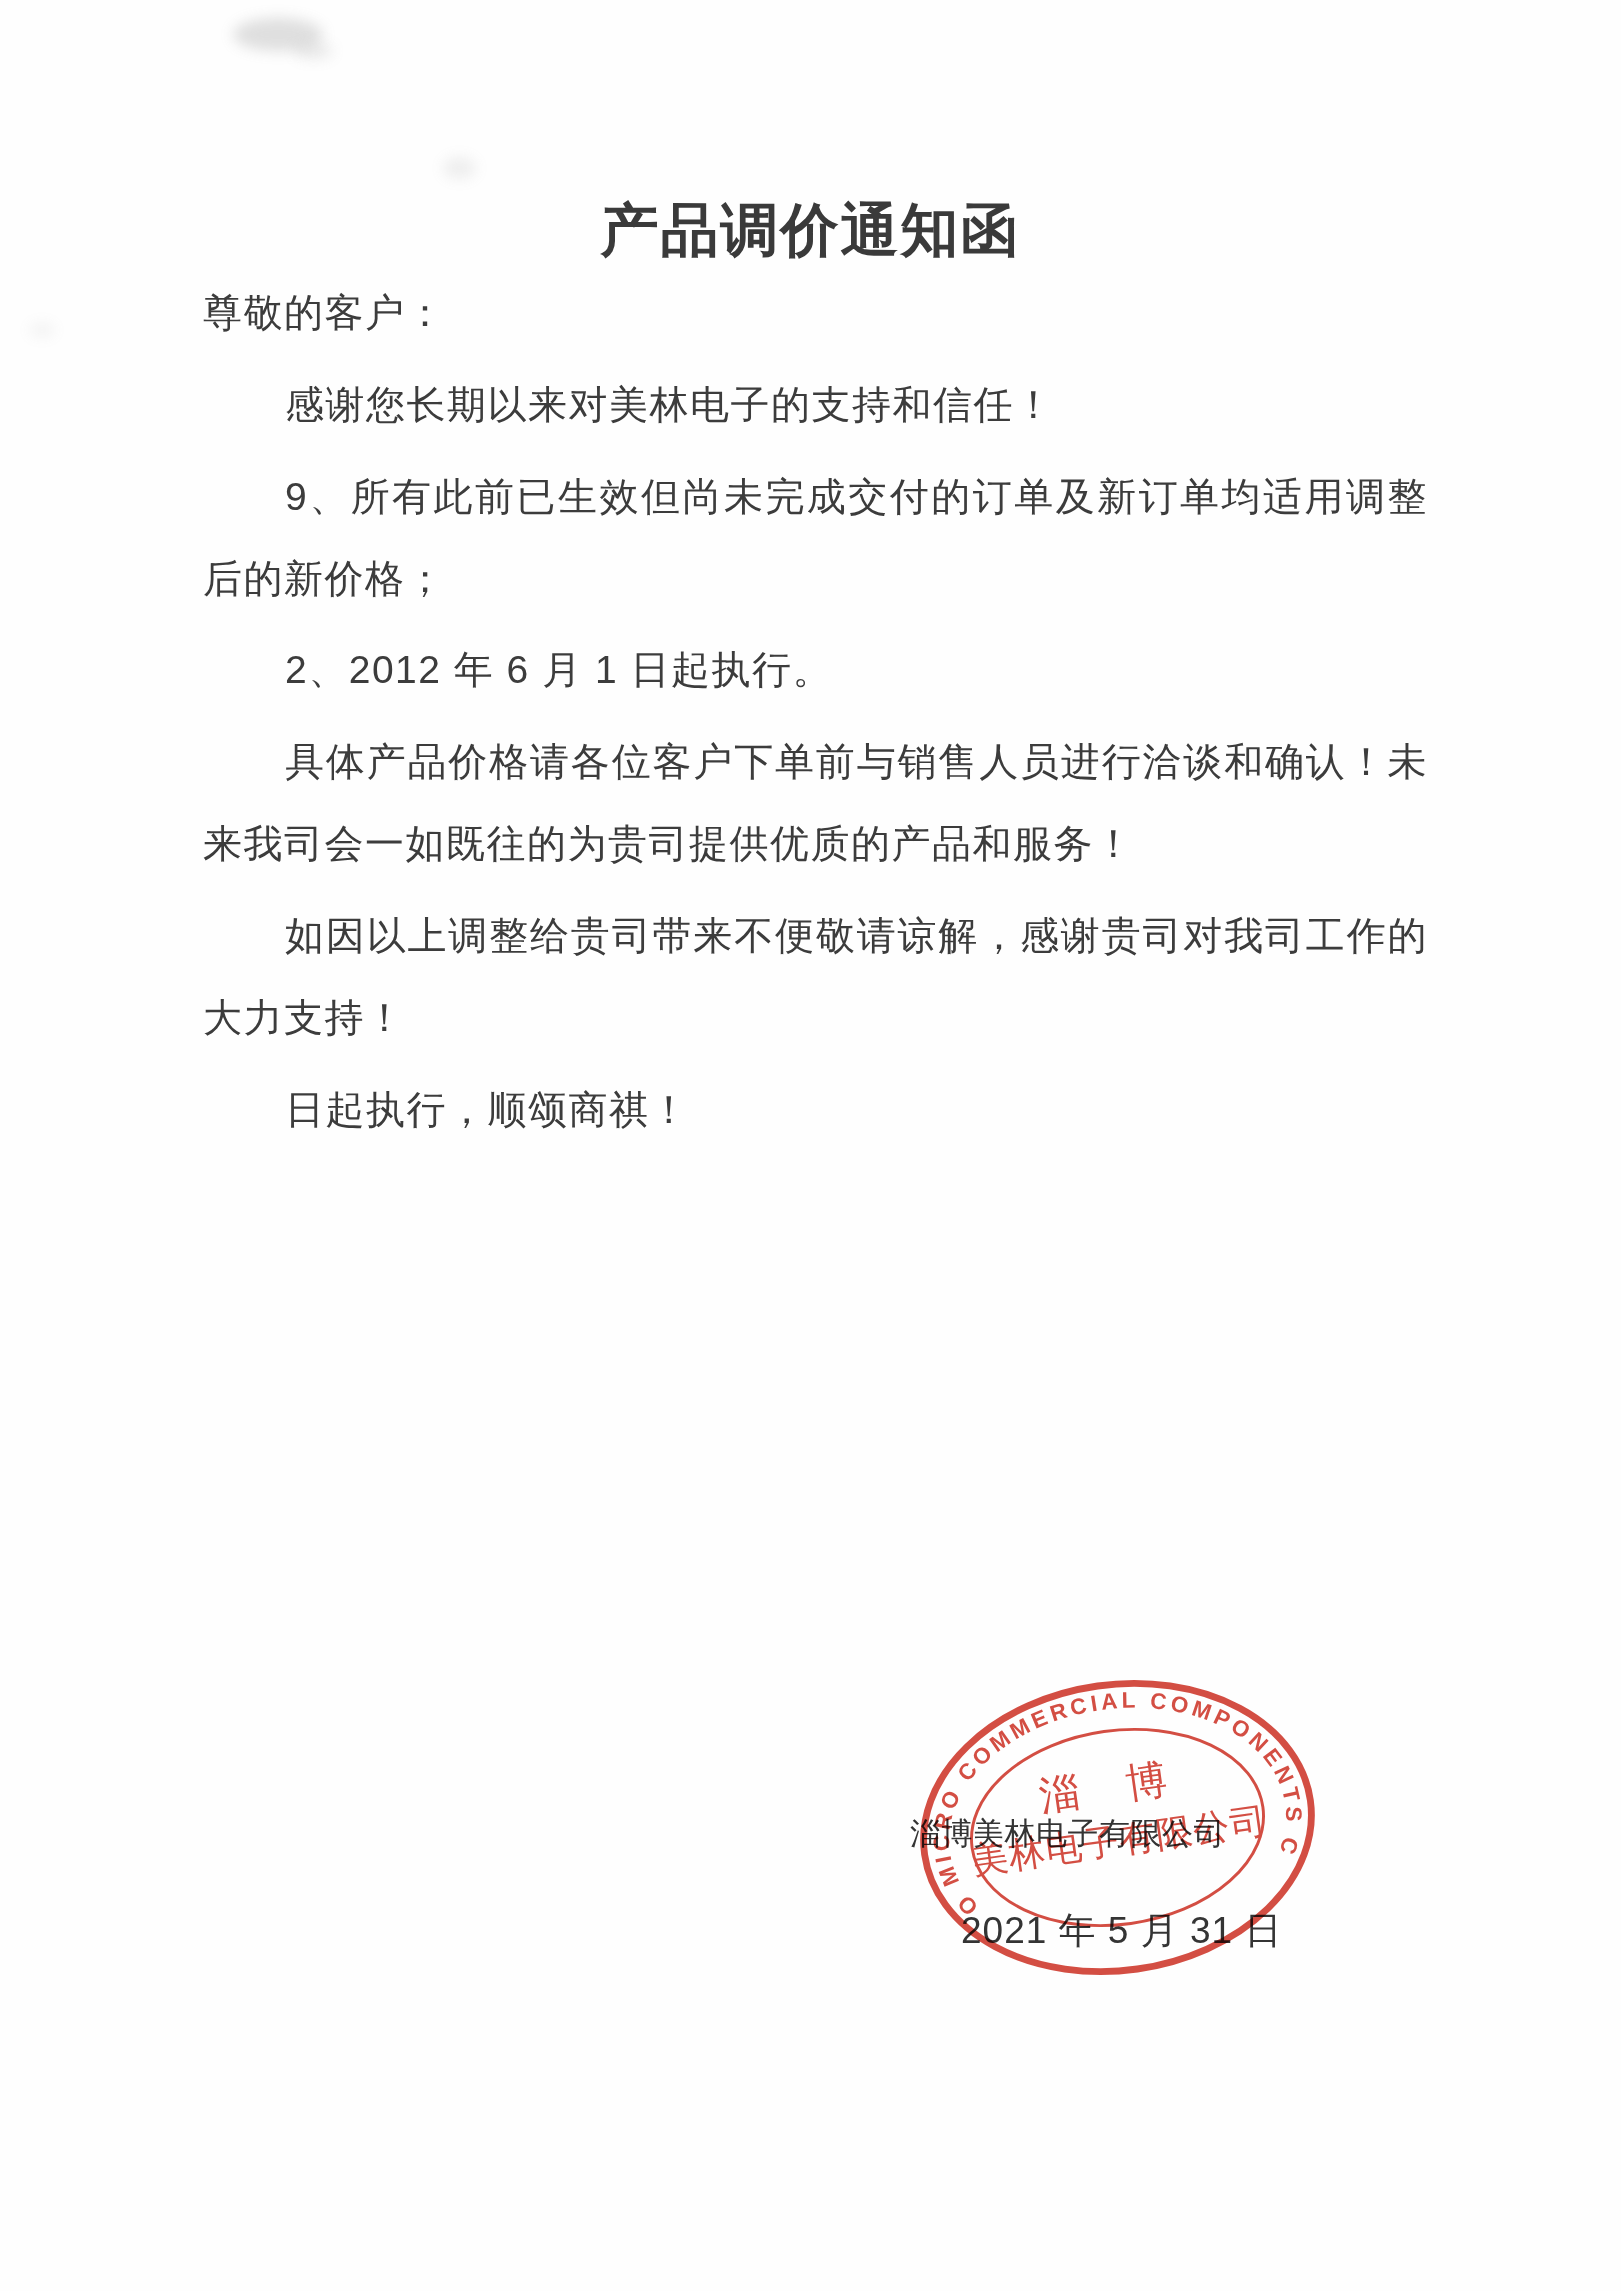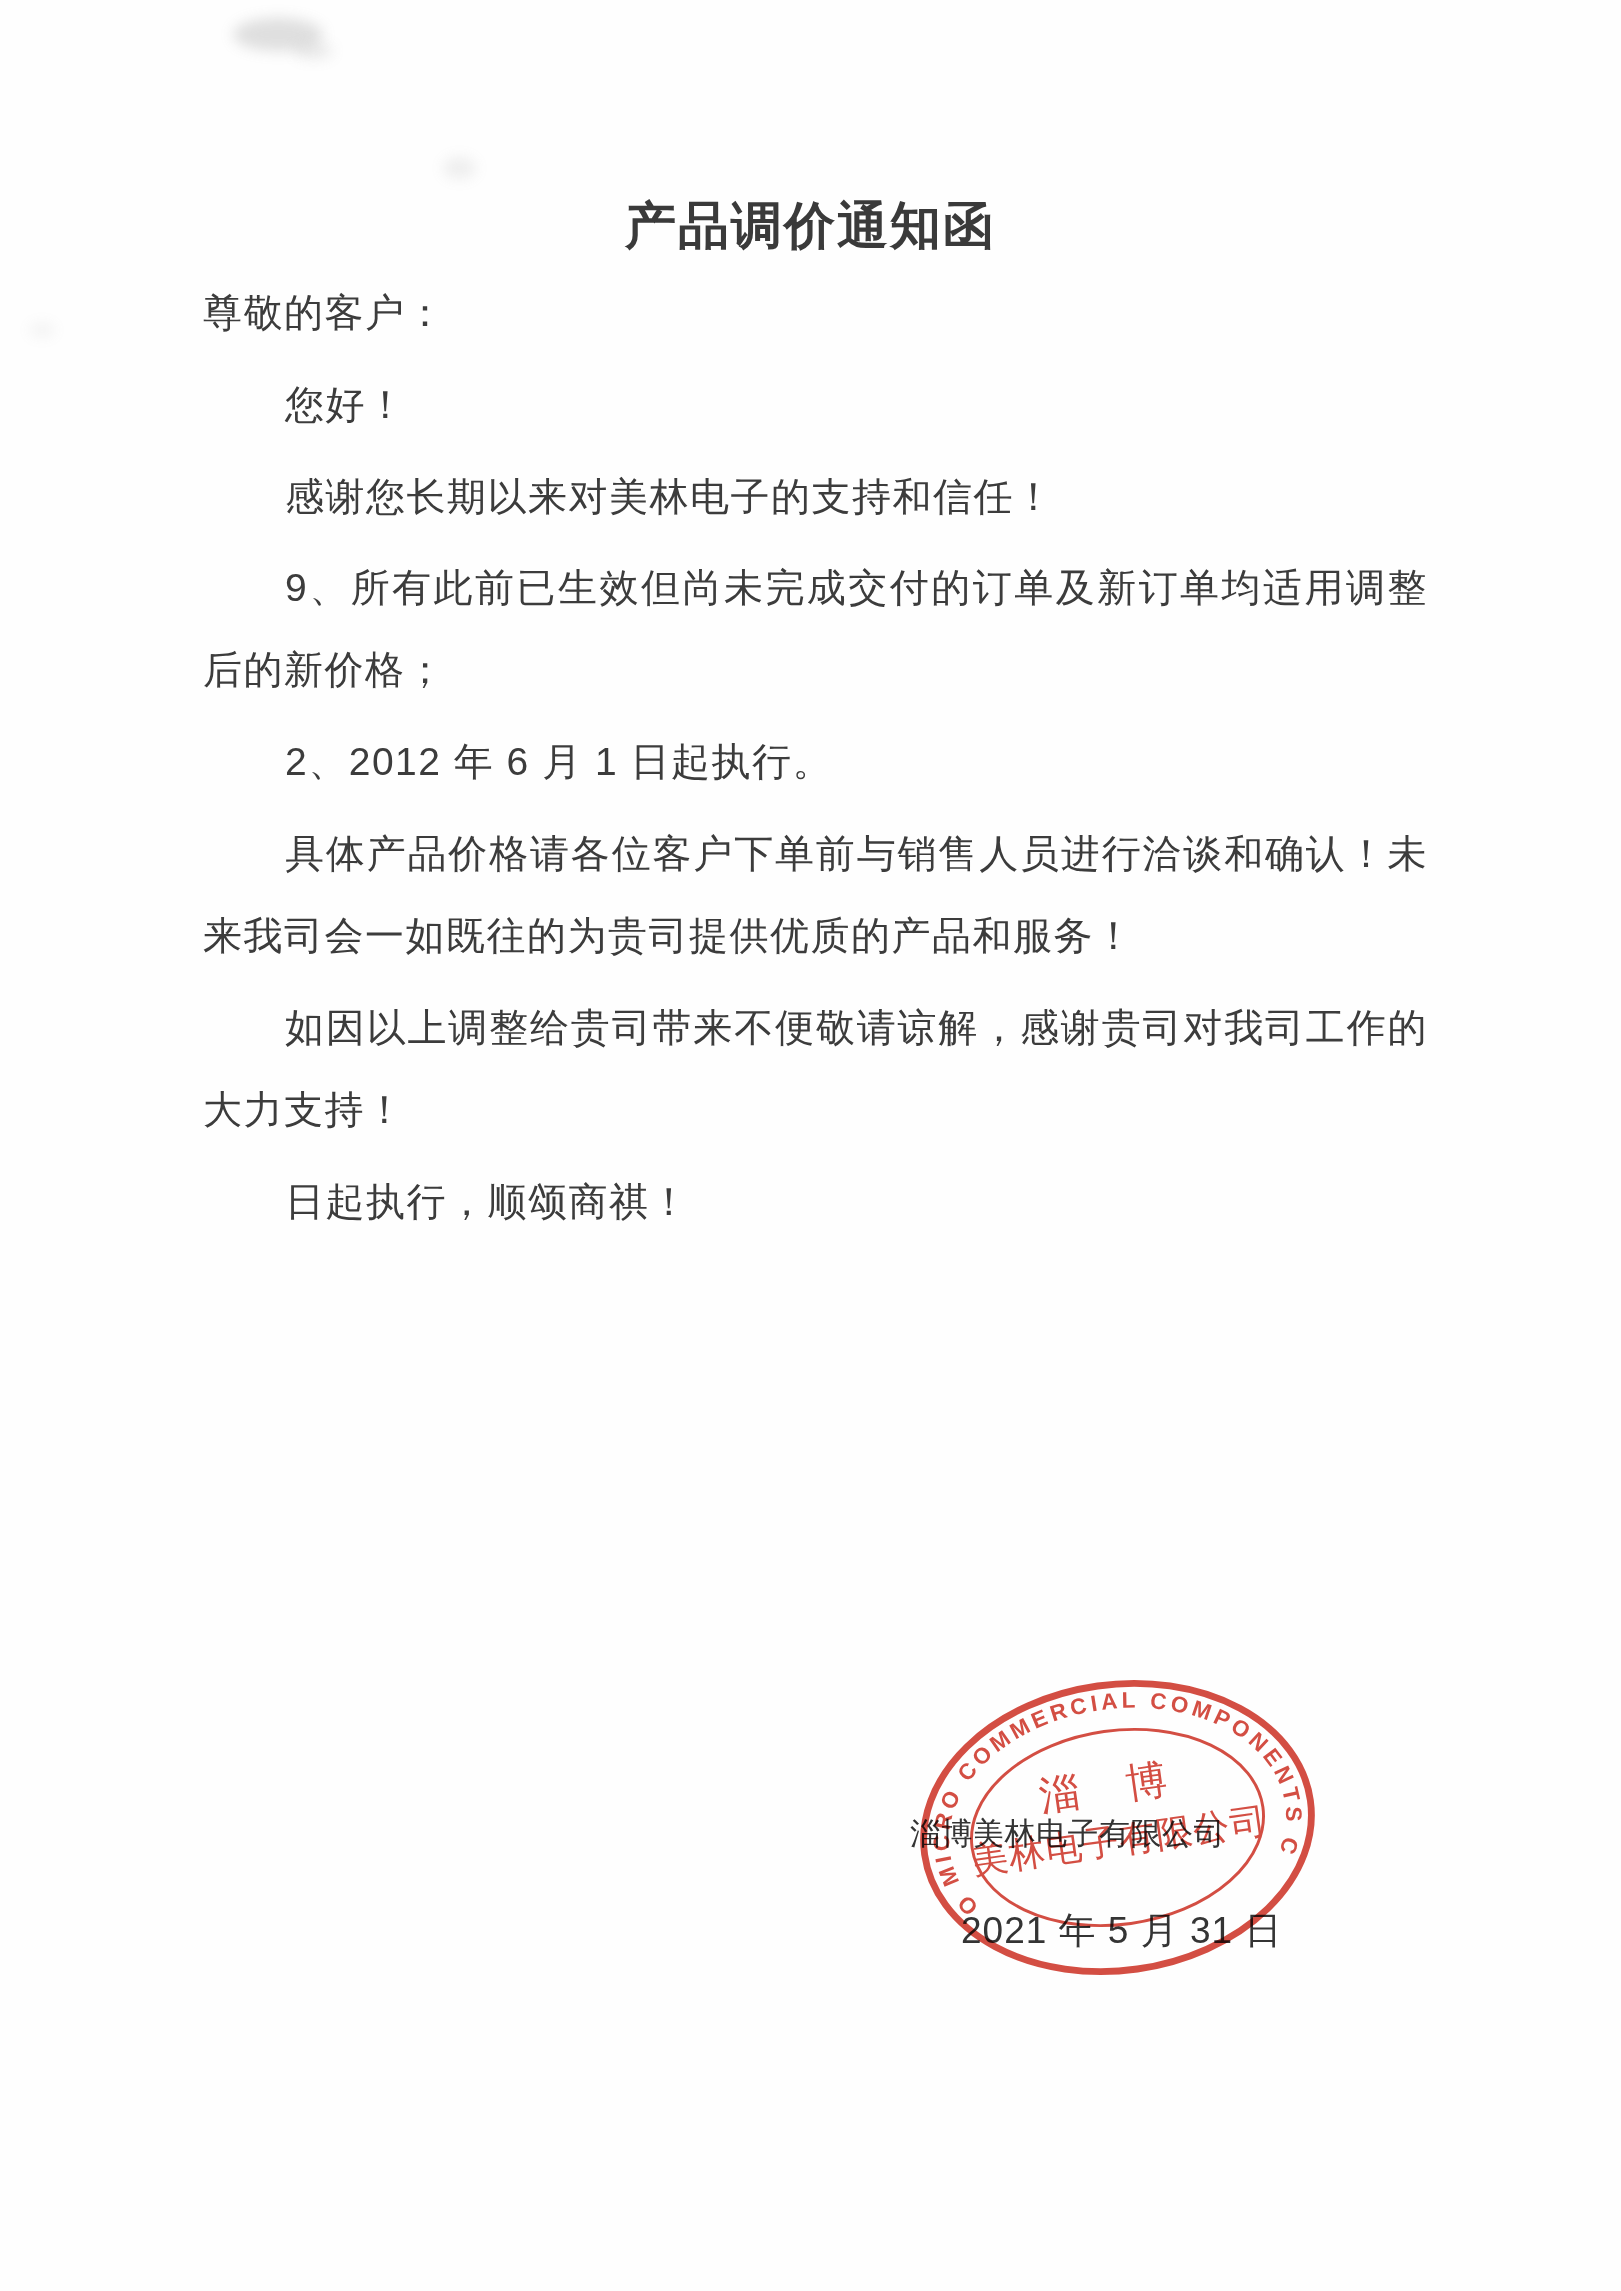--- a/index.html
+++ b/index.html
@@ -17,21 +17,21 @@
     background:#8f8f8f; filter:blur(6.9px);
   }
   .artifact.a1 { left:233px; top:17.6px;  width:90px; height:33px; opacity:.28; }
   .artifact.a2 { left:294px; top:43px;  width:39px; height:15.7px; opacity:.18; }
   .artifact.a3 { left:443px; top:157px; width:33px; height:21.6px; opacity:.14; }
   .artifact.a4 { left:29px;  top:323px; width:25.5px; height:13.7px; opacity:.10; }
 
   .doc-title {
     position:absolute; left:0; top:192px; width:100%;
     text-align:center;
-    font-size:51px; font-weight:600; letter-spacing:2px;
+    font-size:58px; font-weight:600; letter-spacing:2px;
     color:#3a3a3a;
   }
   .content {
     position:absolute; left:203px; top:272px; width:1225px;
     font-size:39px; line-height:82px; letter-spacing:1.5px;
     text-align:justify;
   }
   .content p { margin:0 0 9.8px 0; }
   .content p.indent { text-indent:82px; }
   .content p.noindent { text-indent:0; }
@@ -56,21 +56,20 @@
 
   <div class="artifact a1"></div>
   <div class="artifact a2"></div>
   <div class="artifact a3"></div>
   <div class="artifact a4"></div>
 
   <div class="doc-title">产品调价通知函</div>
 
   <div class="content">
     <p class="noindent">尊敬的客户：</p>
-    <p class="indent">您好！</p>
     <p class="indent">感谢您长期以来对美林电子的支持和信任！</p>
     <p class="indent">9、所有此前已生效但尚未完成交付的订单及新订单均适用调整后的新价格；</p>
     <p class="indent">2、2012 年 6 月 1 日起执行。</p>
     <p class="indent">具体产品价格请各位客户下单前与销售人员进行洽谈和确认！未来我司会一如既往的为贵司提供优质的产品和服务！</p>
     <p class="indent">如因以上调整给贵司带来不便敬请谅解，感谢贵司对我司工作的大力支持！</p>
     <p class="indent">日起执行，顺颂商祺！</p>
   </div>
 
   <div class="signature sig-company">淄博美林电子有限公司</div>
   <div class="signature sig-date">2021 年 5 月 31 日</div>

